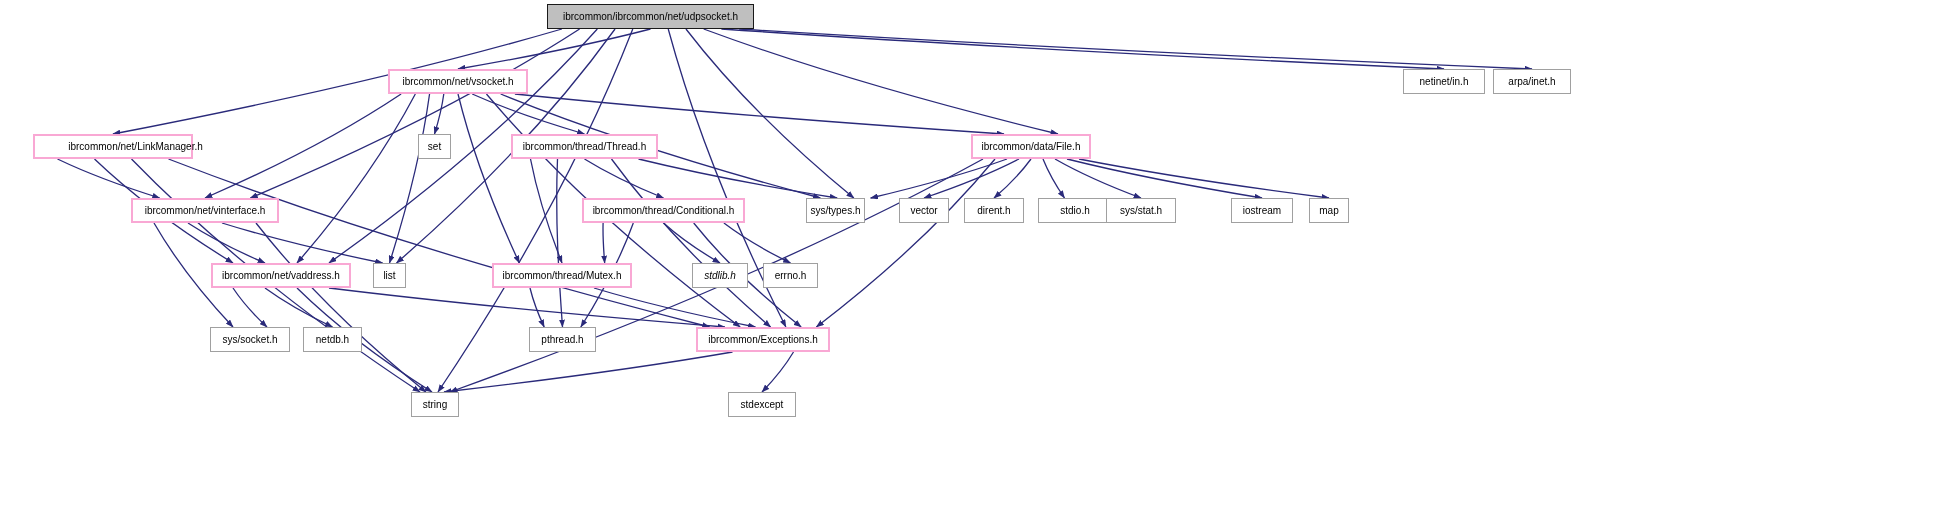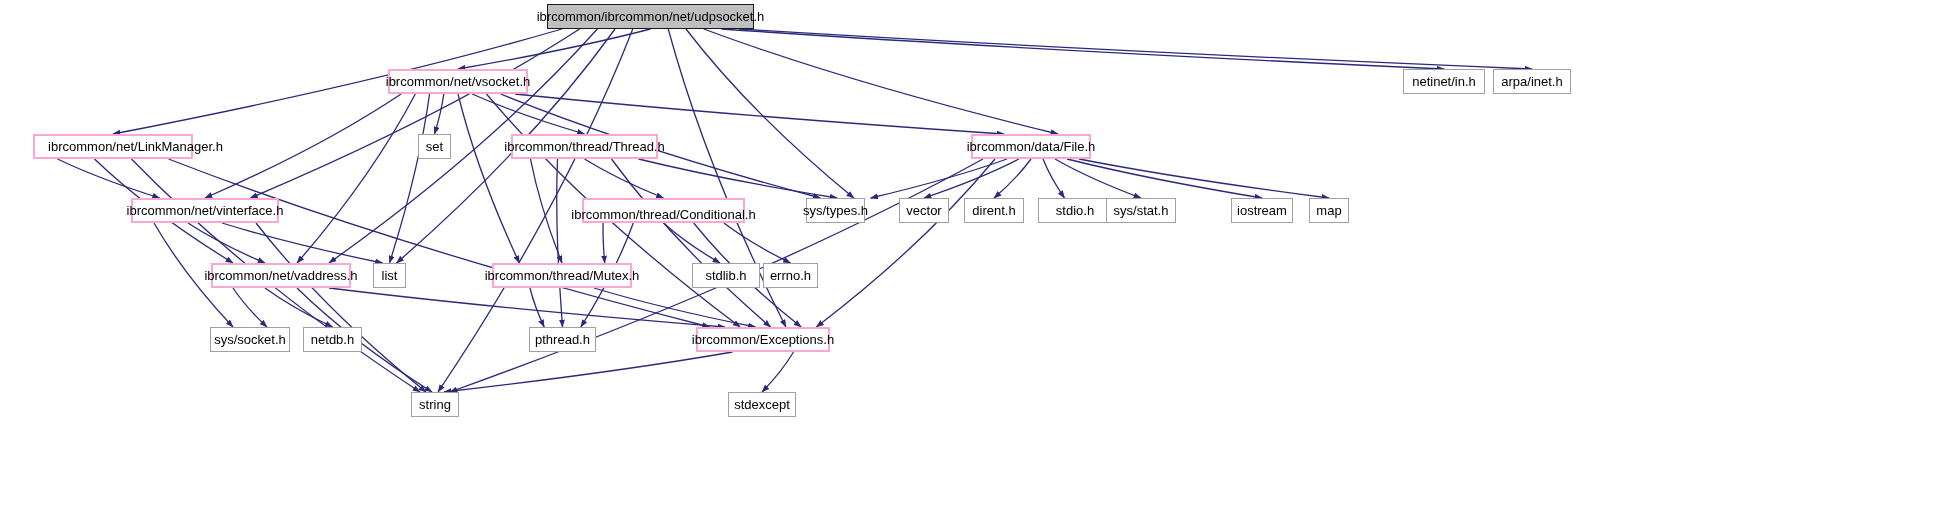--- a/index.html
+++ b/index.html
@@ -13,21 +13,21 @@
     overflow:hidden;
   }
   #edges{position:absolute;left:0;top:0;width:1939px;height:523px;}
   .node{
     position:absolute;
     box-sizing:border-box;
     display:flex;
     align-items:center;
     justify-content:center;
     white-space:nowrap;
-    font-size:13px;
+    font-size:10px;
     line-height:1;
     color:#000000;
     background:#ffffff;
     border:1px solid #a0a0a0;
     height:25px;
     z-index:5;
   }
   .node.internal{
     border:2px solid #f9a8d4;
   }
@@ -123,21 +123,21 @@
     </div>
     <div class="node internal" style="left: 511px; top: 134px; width: 147px;">
       <span class="lbl">ibrcommon/thread/Thread.h</span>
     </div>
     <div class="node internal" style="left: 971px; top: 134px; width: 120px;">
       <span class="lbl">ibrcommon/data/File.h</span>
     </div>
     <div class="node internal" style="left: 131px; top: 198px; width: 148px;">
       <span class="lbl">ibrcommon/net/vinterface.h</span>
     </div>
-    <div class="node internal" style="left: 582px; top: 198px; width: 163px; align-items: flex-end;">
+    <div class="node internal" style="left: 582px; top: 198px; width: 163px;">
       <span class="lbl">ibrcommon/thread/Conditional.h</span>
     </div>
     <div class="node system" style="left: 806px; top: 198px; width: 59px;">
       <span class="lbl">sys/types.h</span>
     </div>
     <div class="node system" style="left: 899px; top: 198px; width: 50px;">
       <span class="lbl">vector</span>
     </div>
     <div class="node system" style="left: 964px; top: 198px; width: 60px;">
       <span class="lbl">dirent.h</span>
@@ -156,21 +156,21 @@
     </div>
     <div class="node internal" style="left: 211px; top: 263px; width: 140px;">
       <span class="lbl">ibrcommon/net/vaddress.h</span>
     </div>
     <div class="node system" style="left: 373px; top: 263px; width: 33px; align-items: center;">
       <span class="lbl">list</span>
     </div>
     <div class="node internal" style="left: 492px; top: 263px; width: 140px;">
       <span class="lbl">ibrcommon/thread/Mutex.h</span>
     </div>
-    <div class="node system" style="left: 692px; top: 263px; width: 68px;">
+    <div class="node system" style="left: 692px; top: 263px; width: 56px; font-style: italic;">
       <span class="lbl">stdlib.h</span>
     </div>
     <div class="node system" style="left: 763px; top: 263px; width: 55px;">
       <span class="lbl">errno.h</span>
     </div>
     <div class="node system" style="left: 210px; top: 327px; width: 80px;">
       <span class="lbl">sys/socket.h</span>
     </div>
     <div class="node system" style="left: 303px; top: 327px; width: 59px;">
       <span class="lbl">netdb.h</span>

